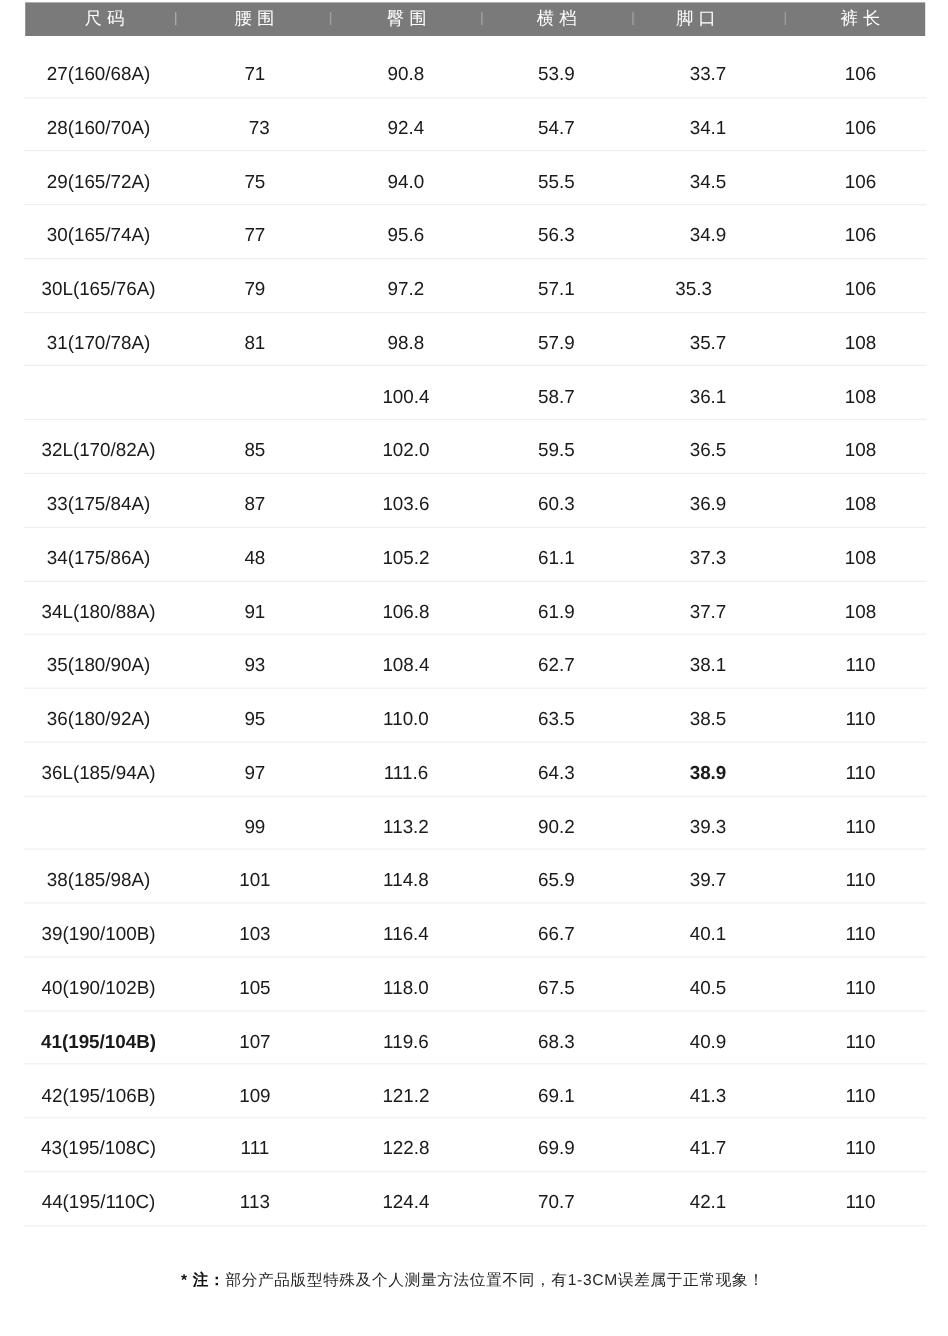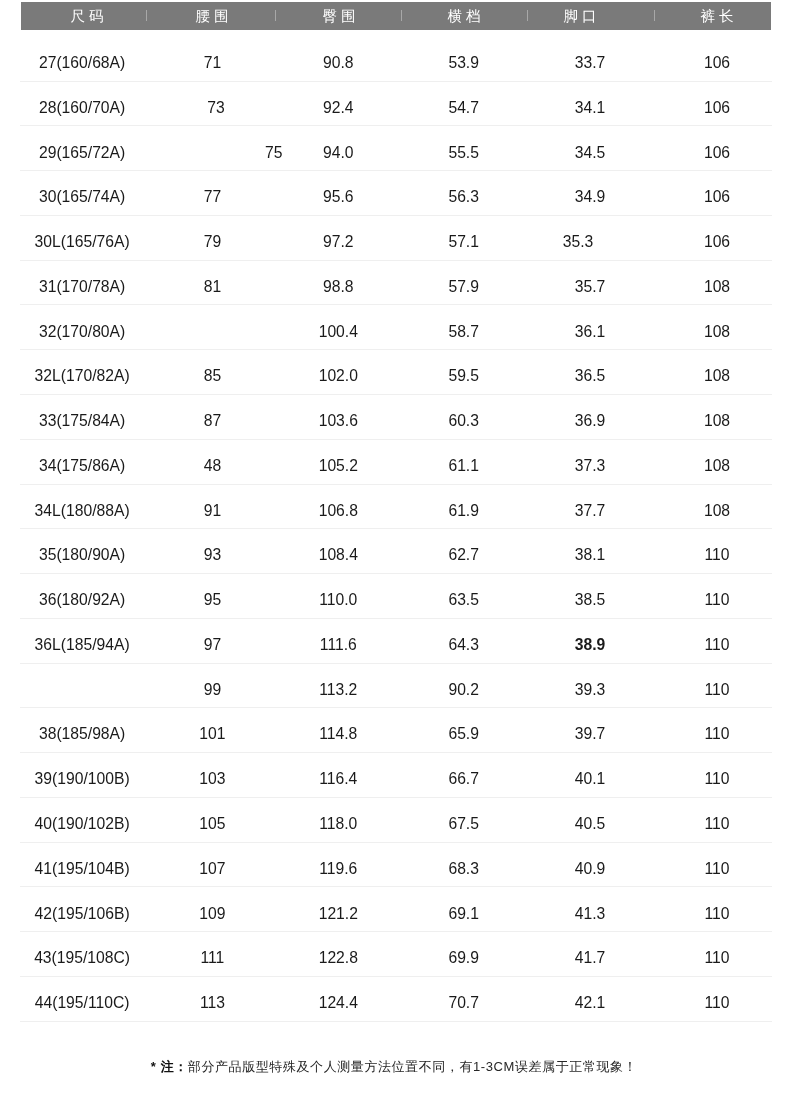--- a/index.html
+++ b/index.html
@@ -91,21 +91,21 @@
         <div class="cell" style="left: -8.9px;"><span class="cell-value">28(160/70A)</span></div>
         <div class="cell" style="left: 125px;"><span class="cell-value">73</span></div>
         <div class="cell" style="left: 247.3px;"><span class="cell-value">92.4</span></div>
         <div class="cell" style="left: 372.7px;"><span class="cell-value">54.7</span></div>
         <div class="cell" style="left: 499px;"><span class="cell-value">34.1</span></div>
         <div class="cell" style="left: 626px;"><span class="cell-value">106</span></div>
         <div class="rline"></div>
       </div>
       <div class="trow">
         <div class="cell" style="left: -8.9px;"><span class="cell-value">29(165/72A)</span></div>
-        <div class="cell" style="left: 121.4px; text-align: right;"><span class="cell-value">75</span></div>
+        <div class="cell" style="left: 121.4px;"><span class="cell-value">75</span></div>
         <div class="cell" style="left: 247.3px;"><span class="cell-value">94.0</span></div>
         <div class="cell" style="left: 372.7px;"><span class="cell-value">55.5</span></div>
         <div class="cell" style="left: 499px;"><span class="cell-value">34.5</span></div>
         <div class="cell" style="left: 626px;"><span class="cell-value">106</span></div>
         <div class="rline"></div>
       </div>
       <div class="trow">
         <div class="cell" style="left: -8.9px;"><span class="cell-value">30(165/74A)</span></div>
         <div class="cell" style="left: 121.4px;"><span class="cell-value">77</span></div>
         <div class="cell" style="left: 247.3px;"><span class="cell-value">95.6</span></div>
@@ -126,21 +126,20 @@
       <div class="trow">
         <div class="cell" style="left: -8.9px;"><span class="cell-value">31(170/78A)</span></div>
         <div class="cell" style="left: 121.4px;"><span class="cell-value">81</span></div>
         <div class="cell" style="left: 247.3px;"><span class="cell-value">98.8</span></div>
         <div class="cell" style="left: 372.7px;"><span class="cell-value">57.9</span></div>
         <div class="cell" style="left: 499px;"><span class="cell-value">35.7</span></div>
         <div class="cell" style="left: 626px;"><span class="cell-value">108</span></div>
         <div class="rline"></div>
       </div>
       <div class="trow">
-        <div class="cell" style="left: -8.9px;"><span class="cell-value">32(170/80A)</span></div>
         <div class="cell" style="left: 247.3px;"><span class="cell-value">100.4</span></div>
         <div class="cell" style="left: 372.7px;"><span class="cell-value">58.7</span></div>
         <div class="cell" style="left: 499px;"><span class="cell-value">36.1</span></div>
         <div class="cell" style="left: 626px;"><span class="cell-value">108</span></div>
         <div class="rline"></div>
       </div>
       <div class="trow">
         <div class="cell" style="left: -8.9px;"><span class="cell-value">32L(170/82A)</span></div>
         <div class="cell" style="left: 121.4px;"><span class="cell-value">85</span></div>
         <div class="cell" style="left: 247.3px;"><span class="cell-value">102.0</span></div>
@@ -232,21 +231,21 @@
       <div class="trow">
         <div class="cell" style="left: -8.9px;"><span class="cell-value">40(190/102B)</span></div>
         <div class="cell" style="left: 121.4px;"><span class="cell-value">105</span></div>
         <div class="cell" style="left: 247.3px;"><span class="cell-value">118.0</span></div>
         <div class="cell" style="left: 372.7px;"><span class="cell-value">67.5</span></div>
         <div class="cell" style="left: 499px;"><span class="cell-value">40.5</span></div>
         <div class="cell" style="left: 626px;"><span class="cell-value">110</span></div>
         <div class="rline"></div>
       </div>
       <div class="trow">
-        <div class="cell" style="left: -8.9px;"><span class="cell-value">41(195/104B)</span></div>
+        <div class="cell" style="left: -8.9px; font-weight: bold;"><span class="cell-value">41(195/104B)</span></div>
         <div class="cell" style="left: 121.4px;"><span class="cell-value">107</span></div>
         <div class="cell" style="left: 247.3px;"><span class="cell-value">119.6</span></div>
         <div class="cell" style="left: 372.7px;"><span class="cell-value">68.3</span></div>
         <div class="cell" style="left: 499px;"><span class="cell-value">40.9</span></div>
         <div class="cell" style="left: 626px;"><span class="cell-value">110</span></div>
         <div class="rline"></div>
       </div>
       <div class="trow">
         <div class="cell" style="left: -8.9px;"><span class="cell-value">42(195/106B)</span></div>
         <div class="cell" style="left: 121.4px;"><span class="cell-value">109</span></div>

